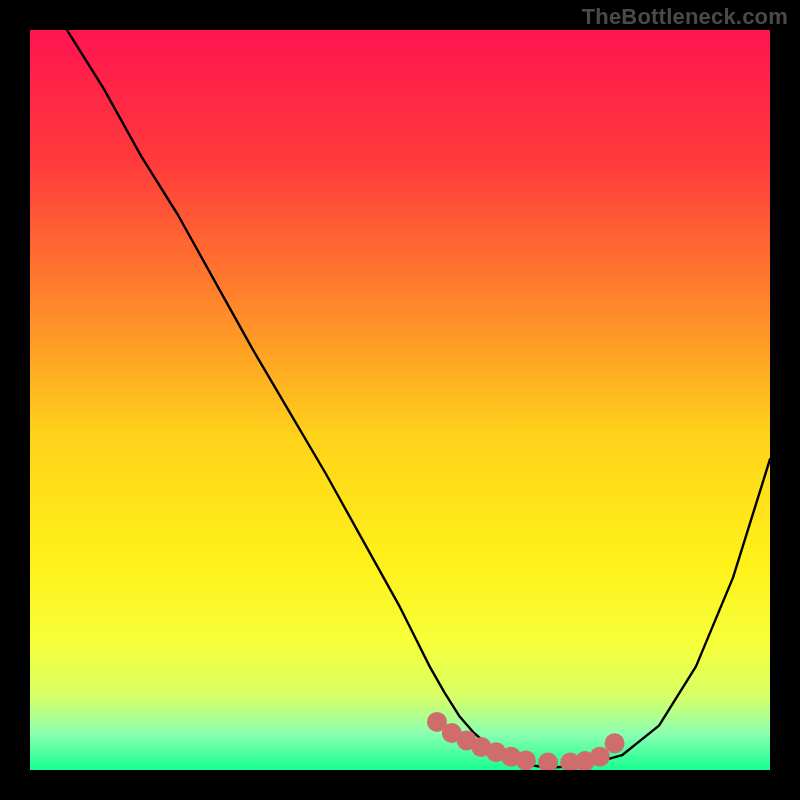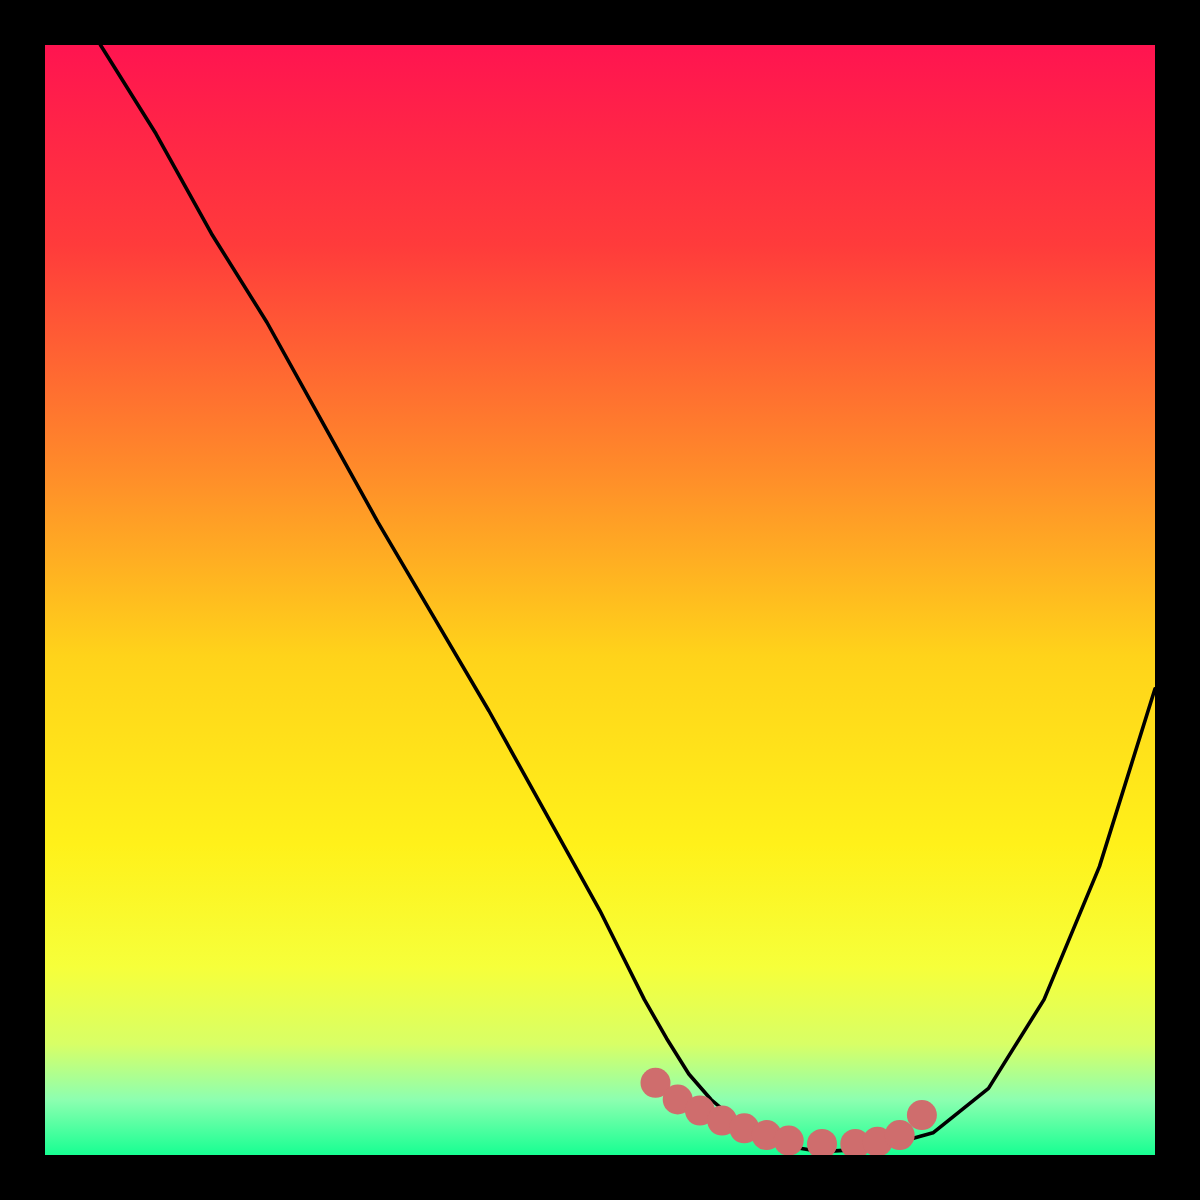--- a/index.html
+++ b/index.html
@@ -71,13 +71,14 @@
           <circle cx="525.80" cy="760.38" r="10" fill="#cf6d6d"></circle>
           <circle cx="548.00" cy="762.60" r="10" fill="#cf6d6d"></circle>
           <circle cx="570.20" cy="762.60" r="10" fill="#cf6d6d"></circle>
           <circle cx="585.00" cy="761.12" r="10" fill="#cf6d6d"></circle>
           <circle cx="599.80" cy="756.68" r="10" fill="#cf6d6d"></circle>
           <circle cx="614.60" cy="743.36" r="10" fill="#cf6d6d"></circle>
         </g>
     </g>
   </svg>
 
+  <div class="watermark">TheBottleneck.com</div>
 </div>
 
 </body></html>

